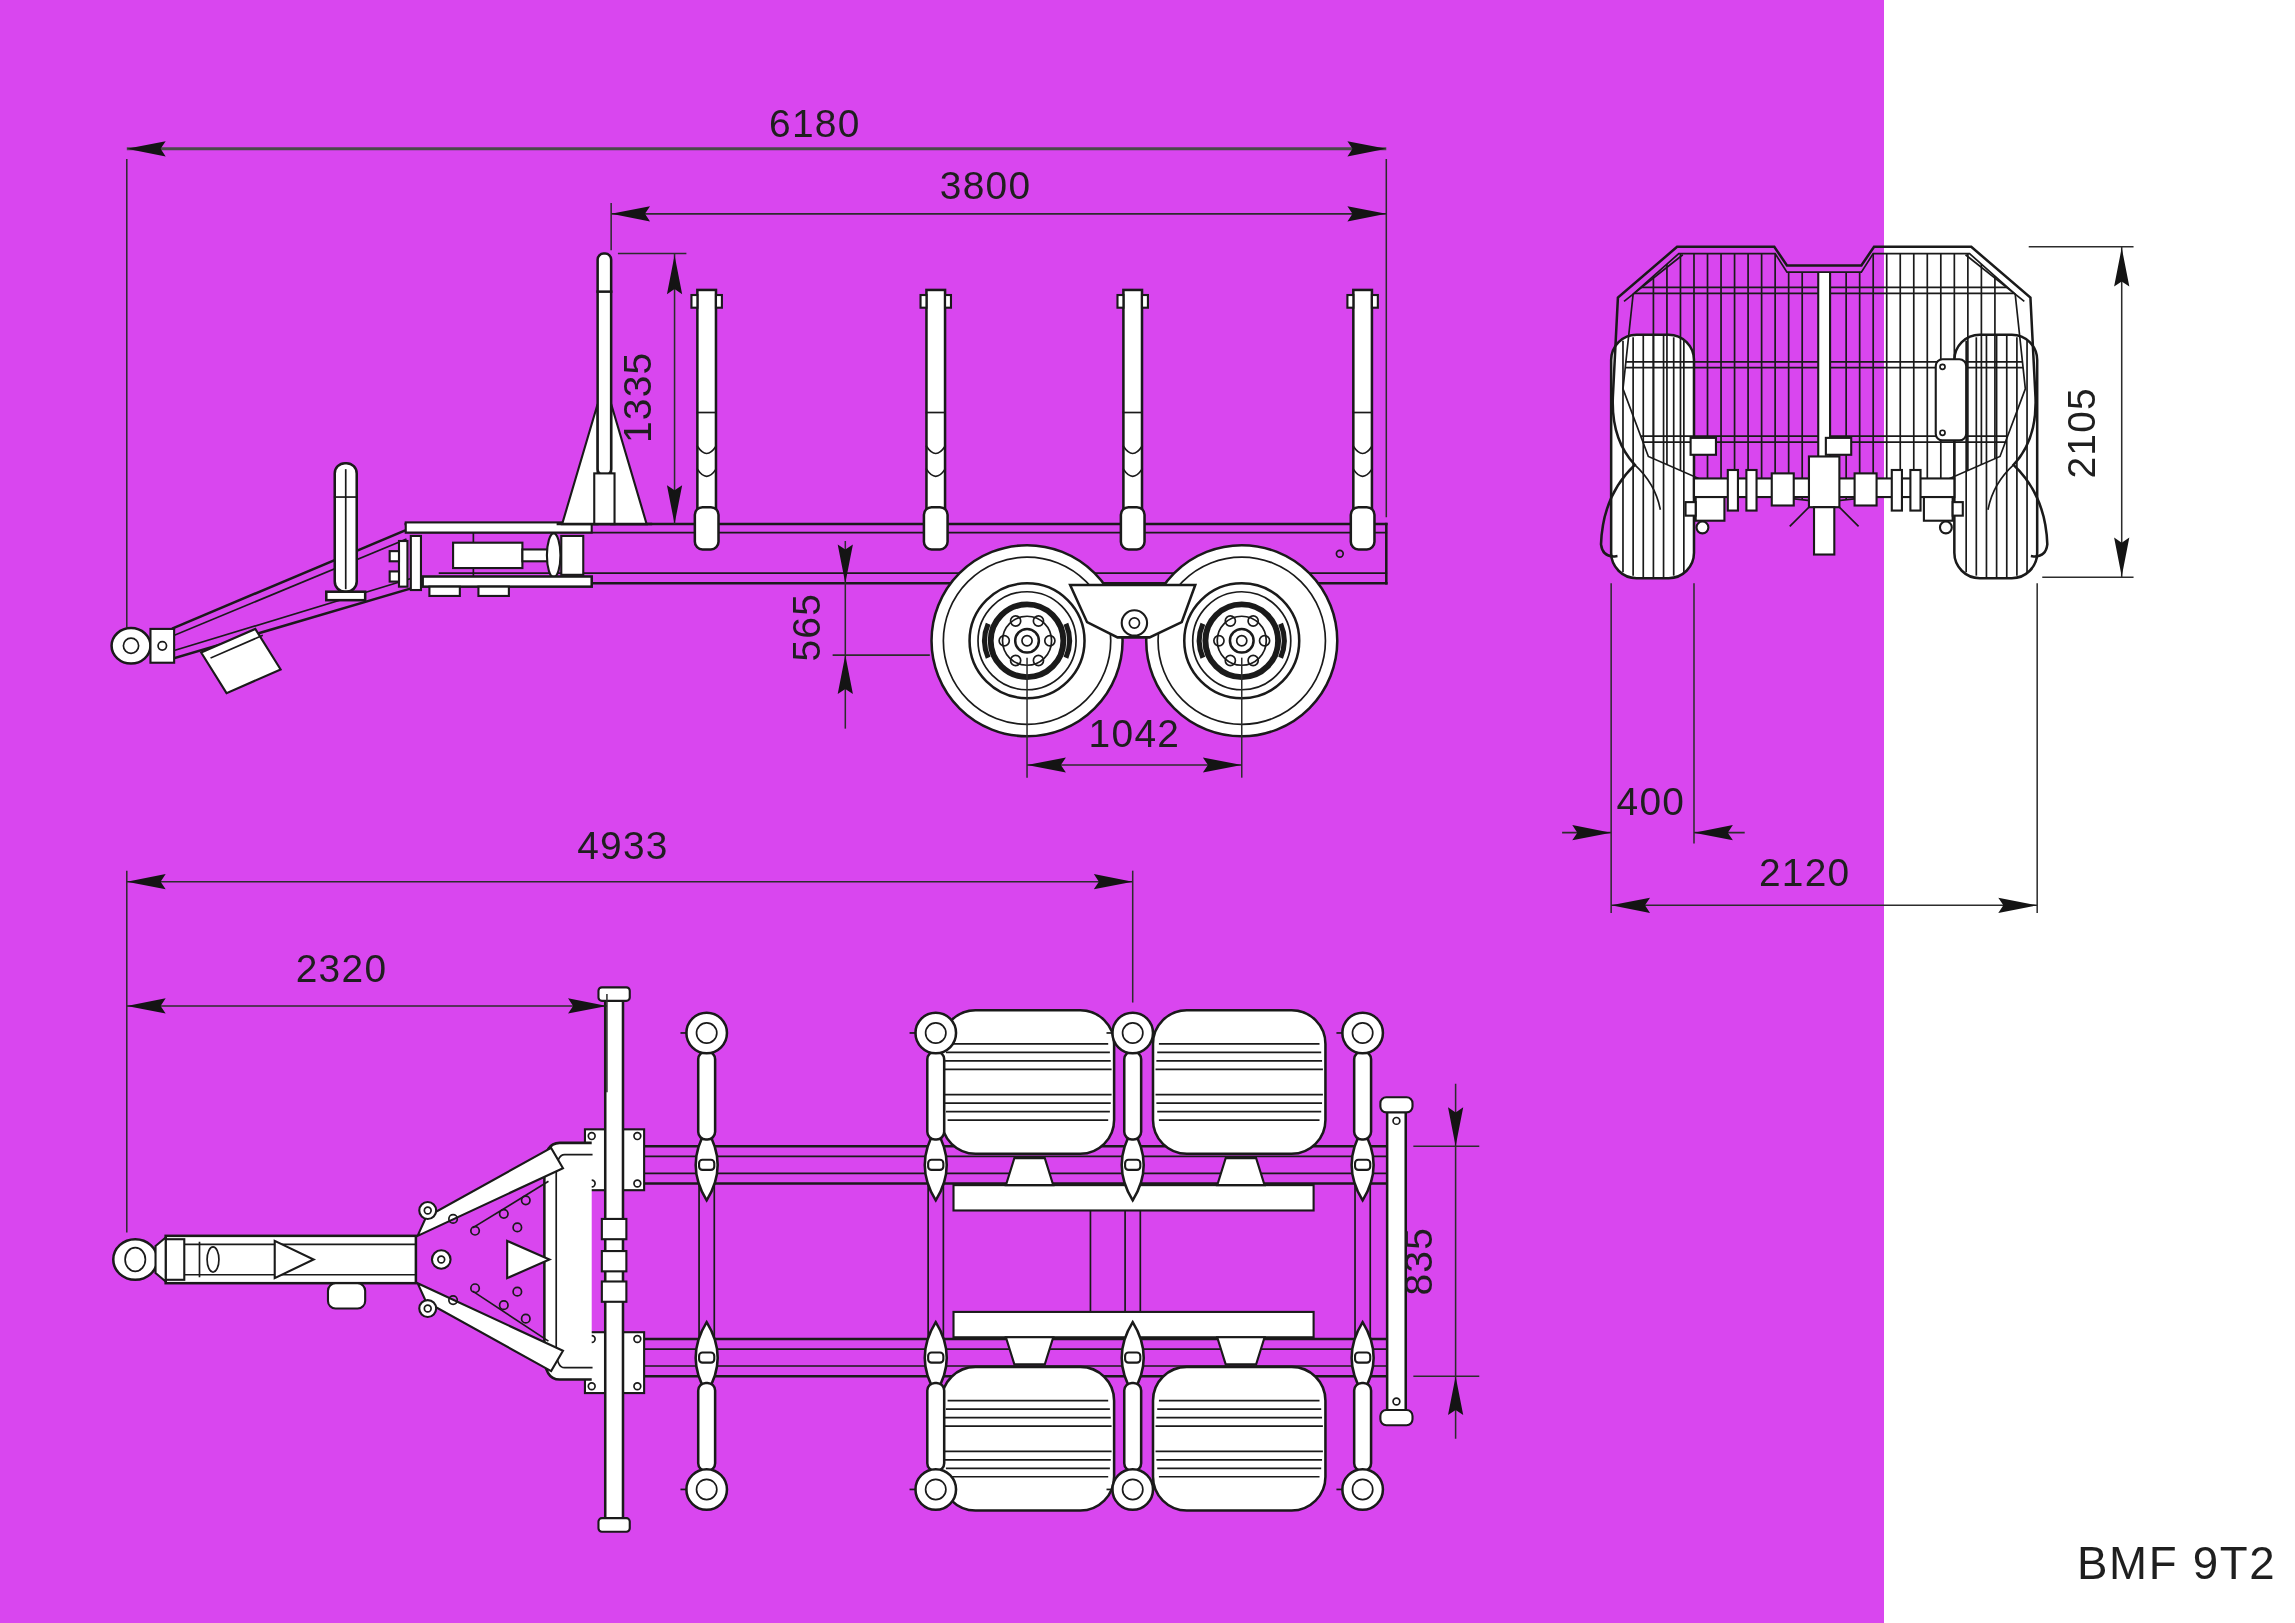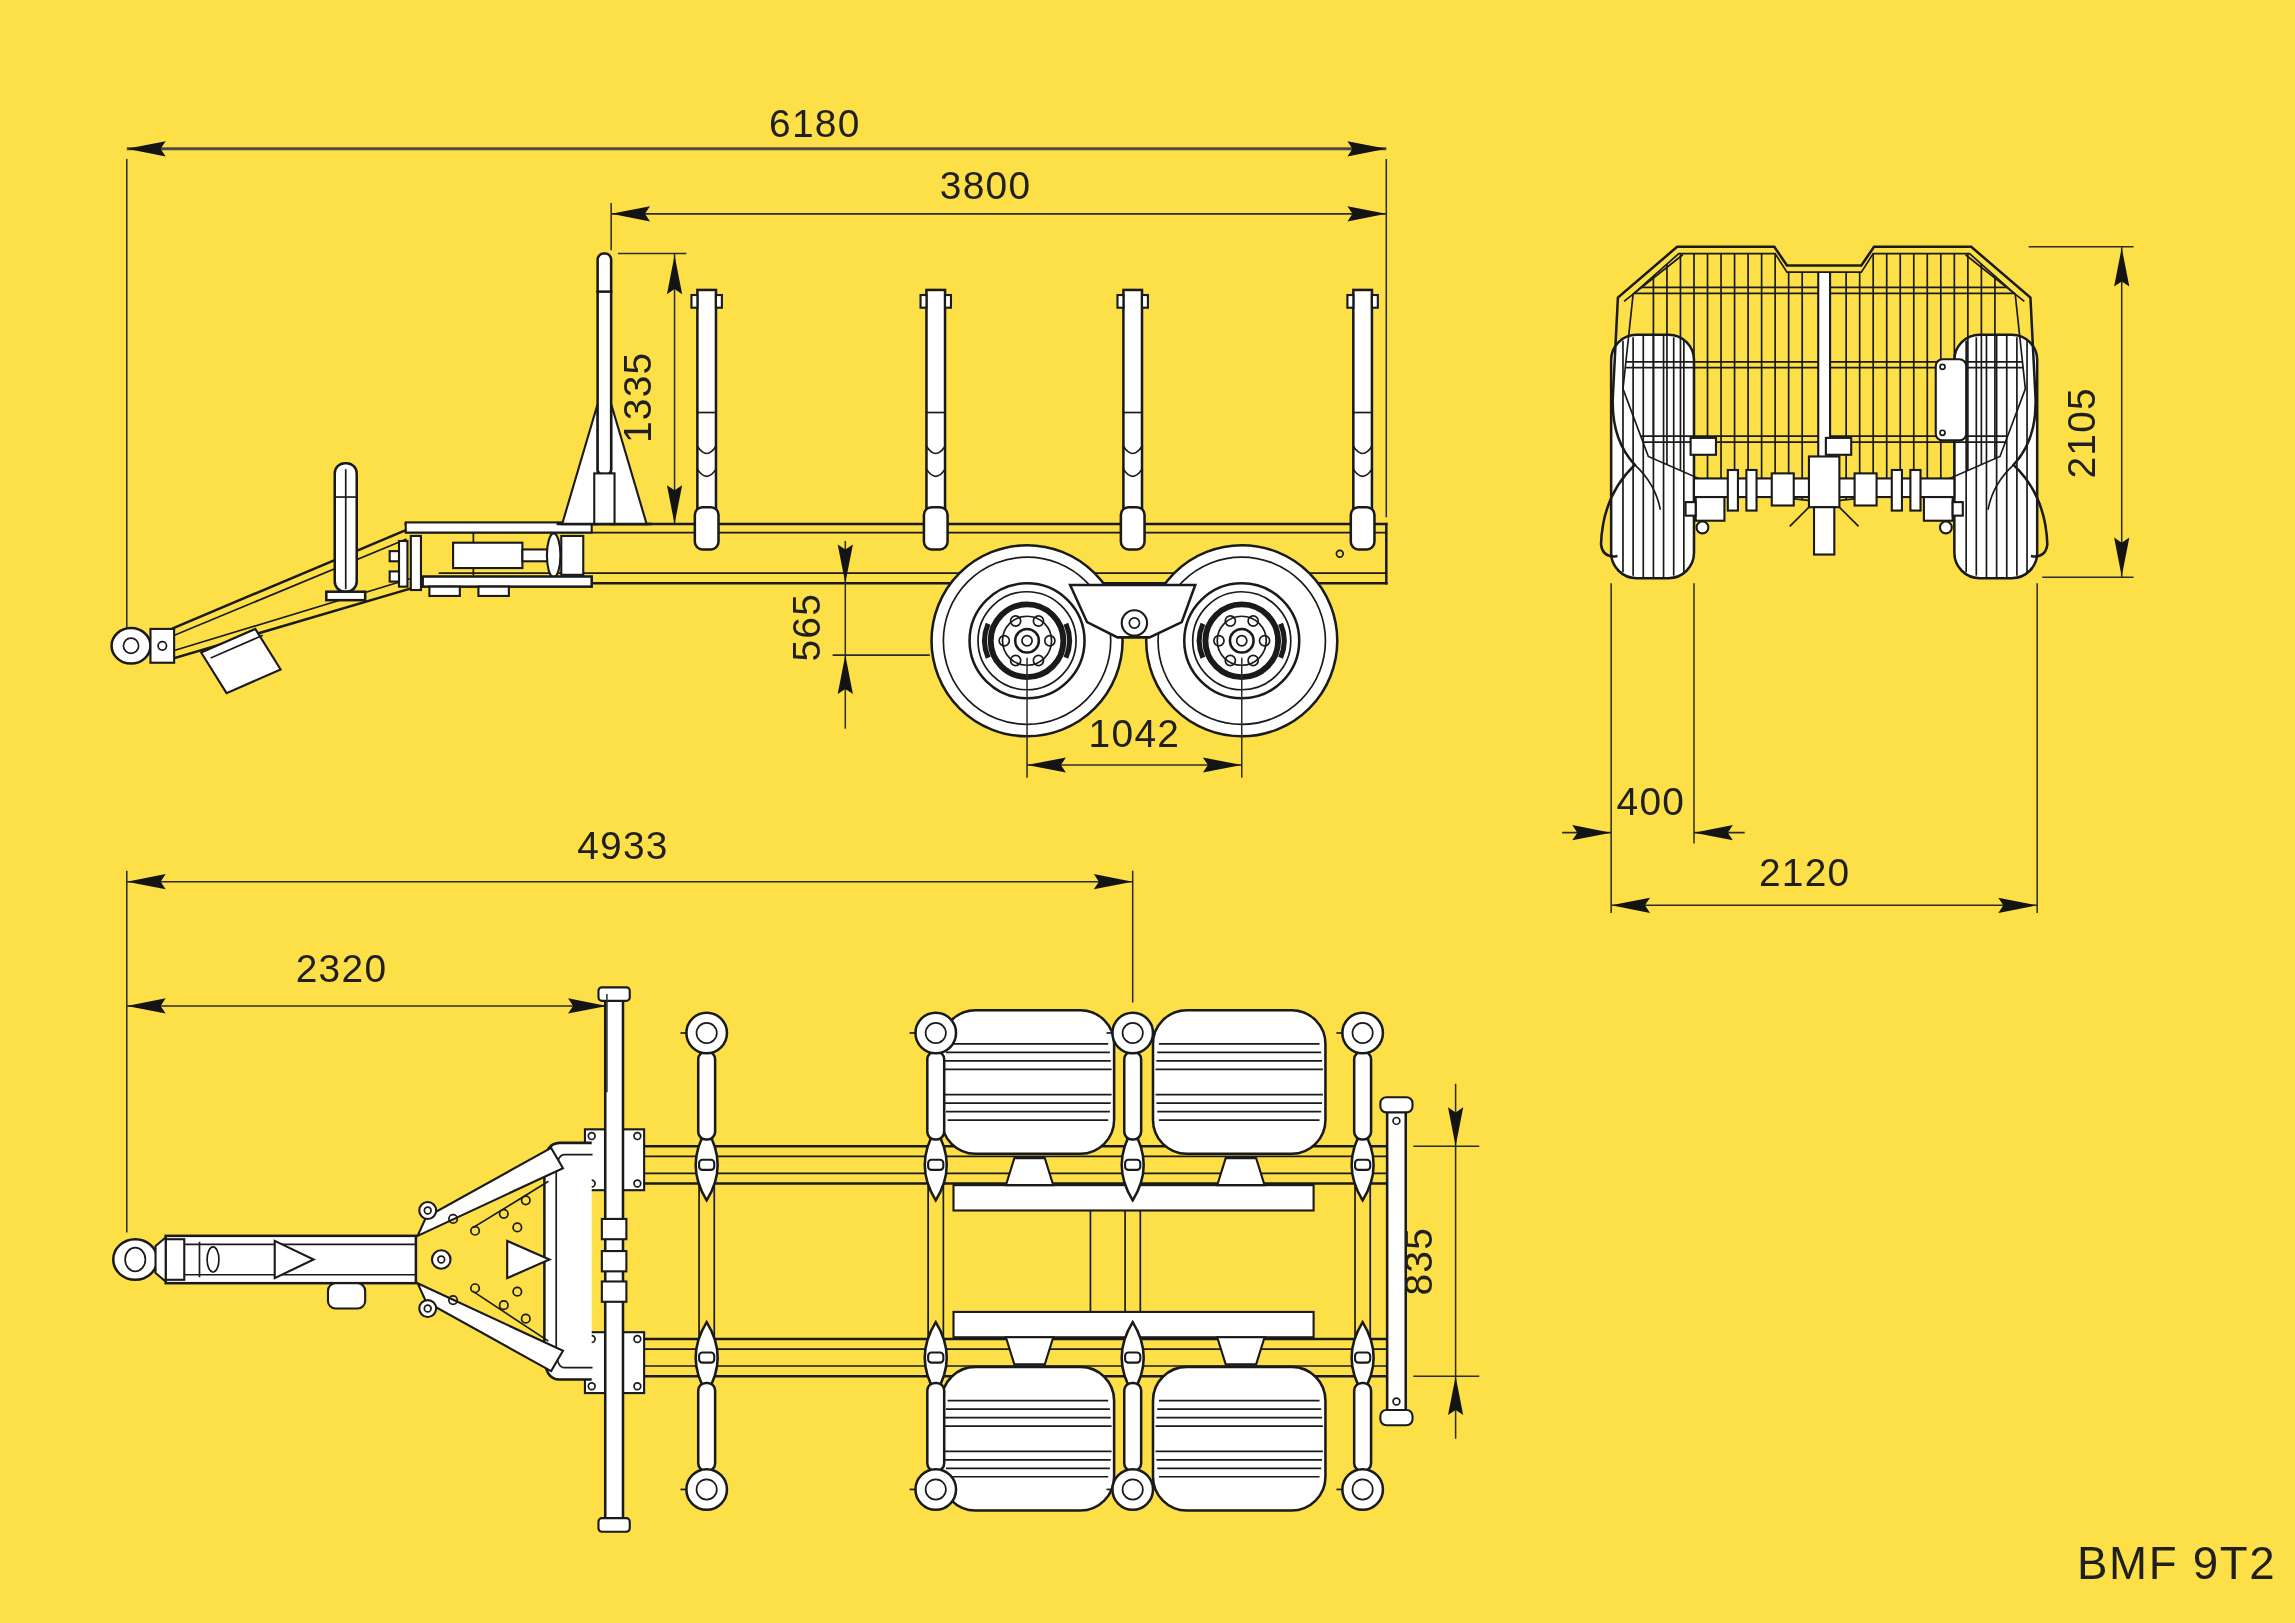--- a/index.html
+++ b/index.html
@@ -1,16 +1,16 @@
 <!DOCTYPE html>
 <html style="font-size:13.5px"><head>
 <meta charset="utf-8">
 <style>
   html,body{margin:0;padding:0;background:#ffffff;}
-  .page{width:2295px;height:1623px;position:relative;background:#fde047;font-family:"Liberation Sans",sans-serif;}
+  .page{width:1884px;height:1623px;position:relative;background:#d946ef;font-family:"Liberation Sans",sans-serif;}
   svg{display:block;}
   .s3{stroke:#1a1a1a;stroke-width:3;fill:none;stroke-linecap:square;stroke-linejoin:miter;}
   .s2{stroke:#1a1a1a;stroke-width:2;fill:none;stroke-linecap:square;}
   .s2w{stroke:#1a1a1a;stroke-width:2.5;fill:#ffffff;}
   .s3w{stroke:#1a1a1a;stroke-width:3;fill:#ffffff;}
   .dim{stroke:#2c2c2c;stroke-width:1.8;fill:none;stroke-linecap:butt;}
   .dimh{stroke:#4a4a4a;stroke-width:3.5;fill:none;}
   .ar{fill:#141414;stroke:none;}
   .thk{stroke:#1a1a1a;stroke-width:7;fill:none;}
   text{fill:#1f1f1f;font-family:"Liberation Sans",sans-serif;font-weight:300;letter-spacing:1.5px;}

